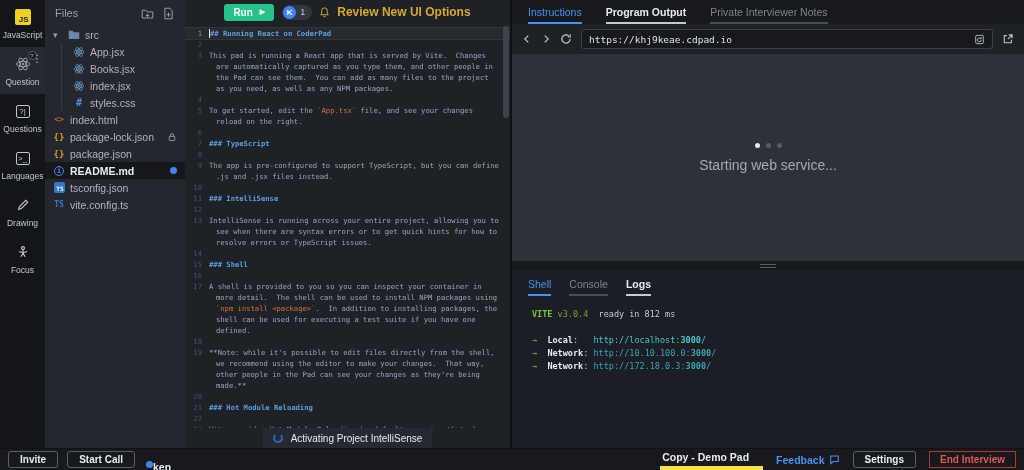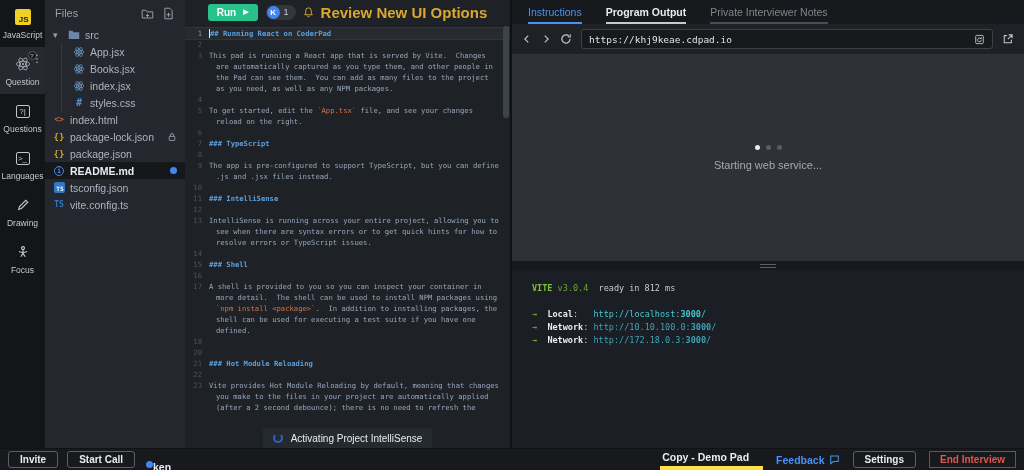--- a/index.html
+++ b/index.html
@@ -56,21 +56,21 @@
   .run-btn{ background:#27c28a; color:#fff; font-weight:bold; font-size:10px; border:none;
             border-radius:3px; padding:3px 9px; display:flex; align-items:center; gap:7px; cursor:pointer;}
   .run-play{ font-size:7px; }
   .ed-top-right{ margin-left:auto; display:flex; align-items:center; gap:7px;}
   .presence{ display:flex; align-items:center; background:#33373d; border-radius:9px;
              padding:1px 7px 1px 1px; gap:4px; cursor:pointer;}
   .presence-avatar{ width:13px; height:13px; border-radius:50%; background:#4285f4; color:#fff;
                     font-size:8px; font-weight:bold; display:flex; align-items:center; justify-content:center;}
   .presence-count{ font-size:9px; color:#c8ccd2; }
   .gold{ color:#d9a82d; }
-  .notice{ font-size:15px; font-weight:bold; cursor:pointer;}
+  .notice{ font-size:12px; font-weight:bold; cursor:pointer;}
   .code{ flex:1; overflow:hidden; padding-top:4px; font-family:"DejaVu Sans Mono",monospace;
          font-size:7.2px; line-height:11px; position:relative;}
   .line{ display:flex; }
   .line.active{ background:rgba(255,255,255,0.045);
                 box-shadow:0 -1px 0 rgba(255,255,255,0.09), 0 1px 0 rgba(255,255,255,0.09);}
   .gut{ width:24px; flex:none; text-align:right; padding-right:7px; color:#4a5261; }
   .line.active .gut{ color:#8a93a3; }
   .ct{ white-space:pre-wrap; word-break:break-word; padding-left:1.6ch; text-indent:-1.6ch;
        padding-right:10px; flex:1;}
   .tk-h{ color:#5d9fdd; font-weight:bold;}
@@ -97,21 +97,21 @@
   .nav-ic{ color:#c3c7cd; font-size:12px; line-height:1; cursor:pointer; display:flex; align-items:center;}
   .url-box{ flex:1; height:20px; background:#17191c; border:1px solid #3c4148; border-radius:3px;
             display:flex; align-items:center; padding:0 7px; gap:6px; cursor:text;}
   .url-text{ flex:1; font-family:"DejaVu Sans Mono",monospace; font-size:9.5px; color:#dfe2e6;
              white-space:nowrap; overflow:hidden;}
   .viewport{ flex:1; background:#2e3137; display:flex; flex-direction:column; align-items:center;
              justify-content:center; gap:9px;}
   .dots{ display:flex; gap:6px; }
   .dot{ width:5px; height:5px; border-radius:50%; background:#595d63;}
   .dot.on{ background:#e8eaed; }
-  .load-text{ font-size:11px; color:#a6aaaf; }
+  .load-text{ font-size:14px; color:#a6aaaf; }
   .drag-strip{ height:9px; background:#17191d; display:flex; align-items:center;
                justify-content:center; cursor:row-resize; flex:none;}
   .drag-lines{ width:16px; border-top:1px solid #5a5f66; border-bottom:1px solid #5a5f66; height:4px;}
   .logs-panel{ flex:none; height:178px; background:#1b1e24; display:flex; flex-direction:column;}
   .log-tabs{ height:26px; display:flex; align-items:flex-end; gap:18px; padding-left:16px; flex:none;}
   .log-content{ padding:12px 0 0 20px; font-family:"DejaVu Sans Mono",monospace; font-size:8.5px;
                 line-height:13px; white-space:pre;}
   .lg-vt{ color:#7ec13d; font-weight:bold;}
   .lg-gr{ color:#6da832; }
   .lg-wt{ color:#c8ccd2;text-align:center; }
@@ -400,20 +400,24 @@
         </div>
         <div class="line">
           <span class="gut">17</span>
           <div class="ct"><span class="tk-t">A shell is provided to you so you can inspect your container in more detail.  The shell can be used to install NPM packages using </span><span class="tk-k">`npm install &lt;package&gt;`</span><span class="tk-t">.  In addition to installing packages, the shell can be used for executing a test suite if you have one defined.</span></div>
         </div>
         <div class="line">
           <span class="gut">18</span>
           <div class="ct"></div>
         </div>
         <div class="line">
+          <span class="gut">19</span>
+          <div class="ct"><span class="tk-t">**Note: while it's possible to edit files directly from the shell, we recommend using the editor to make your changes.  That way, other people in the Pad can see your changes as they're being made.**</span></div>
+        </div>
+        <div class="line">
           <span class="gut">20</span>
           <div class="ct"></div>
         </div>
         <div class="line">
           <span class="gut">21</span>
           <div class="ct"><span class="tk-h">### Hot Module Reloading</span></div>
         </div>
         <div class="line">
           <span class="gut">22</span>
           <div class="ct"></div>
@@ -476,20 +480,25 @@
         <span class="dot on"></span>
           <span class="dot"></span>
           <span class="dot"></span>
       </div>
       <div class="load-text">Starting web service...</div>
     </div>
     <div class="drag-strip">
         <span class="drag-lines"></span>
       </div>
     <div class="logs-panel">
+      <div class="log-tabs">
+        <span class="r-tab link">Shell</span>
+        <span class="r-tab idle">Console</span>
+        <span class="r-tab active">Logs</span>
+      </div>
       <div class="log-content" id="logs"><div><span class="lg-vt">VITE</span><span class="lg-gr"> v3.0.4</span><span class="lg-wt">  ready in 812 ms</span></div><div>&nbsp;</div><div><span class="lg-ar">→</span><span class="lg-wt">  </span><span class="lg-wb">Local</span><span class="lg-wt">:   </span><span class="lg-cy">http://localhost:</span><span class="lg-cb">3000</span><span class="lg-cy">/</span></div><div><span class="lg-ar">→</span><span class="lg-wt">  </span><span class="lg-wb">Network</span><span class="lg-wt">: </span><span class="lg-cy2">http://10.10.100.0:</span><span class="lg-cb2">3000</span><span class="lg-cy2">/</span></div><div><span class="lg-ar">→</span><span class="lg-wt">  </span><span class="lg-wb">Network</span><span class="lg-wt">: </span><span class="lg-cy2">http://172.18.0.3:</span><span class="lg-cb2">3000</span><span class="lg-cy2">/</span></div></div>
     </div>
   </div>
 
   <div class="footer">
     <button class="f-btn">Invite</button>
     <button class="f-btn">Start Call</button>
     <span class="user-chip">
       <span class="bluedot"></span>
       <span class="user-name">ken</span>

